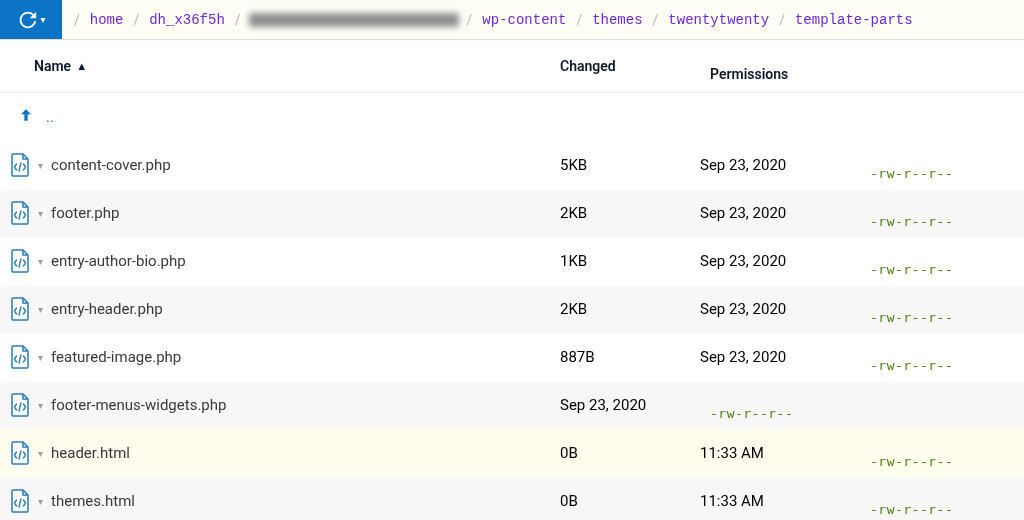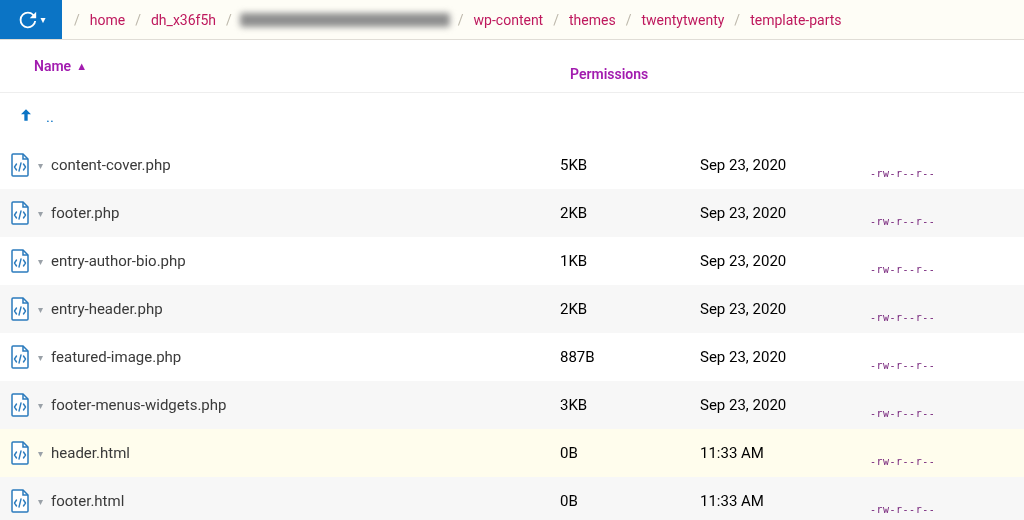--- a/index.html
+++ b/index.html
@@ -40,21 +40,22 @@
       padding: 0 10px;
       font-size: 14px;
       color: #555;
       overflow: hidden;
       white-space: nowrap;
     }
     .crumb {
       padding: 4px 8px;
       border-radius: 3px;
       cursor: pointer;
-      color: #be185d;
+      color: #6d28d9;
+      font-family: Liberation Mono, monospace;
     }
     .crumb-sep {
       color: #bdb8ab;
       padding: 0 2px;
     }
     .crumb-redacted {
       display: inline-block;
       width: 210px;
       height: 14px;
       background: #8f8f8f;
@@ -62,21 +63,21 @@
       border-radius: 3px;
       vertical-align: middle;
       margin: 0 6px;
     }
     .header-row {
       display: grid;
       grid-template-columns: 1fr 140px 160px 140px;
       padding: 10px 24px 10px 34px;
       font-size: 14px;
       font-weight: 600;
-      color: #a21caf;
+      color: #0f172a;
       border-bottom: 1px solid #eee;
     }
     .header-cell {
       cursor: pointer;
       display: flex;
       align-items: center;
     }
     .header-cell.right {
       justify-content: flex-start;
     }
@@ -137,22 +138,22 @@
       cursor: pointer;
     }
     .filename {
       color: #3a3a3a;
     }
     .muted {
       color: #000000;
     }
     .perm {
       font-family: "SFMono-Regular", Menlo, Consolas, monospace;
-      font-size: 10px;
-      color: #701a75;
+      font-size: 13px;
+      color: #4d7c0f;
       letter-spacing: 0.5px;
     }
     .col-permissions {
       text-align: left;
       padding-left: 10px;
       margin-top: 16px;
     }
   </style>
 </head>
 <body>
@@ -179,20 +180,23 @@
       <span class="crumb">twentytwenty</span>
       <span class="crumb-sep">/</span>
       <span class="crumb">template-parts</span>
     </div>
 </div>
 
 <div class="header-row">
   <div class="header-cell">
     <span>Name</span>
     <span class="sort-arrow">▲</span>
+  </div>
+  <div class="header-cell right">
+    <span>Changed</span>
   </div>
   <div class="header-cell right col-permissions">
     <span>Permissions</span>
   </div>
 </div>
 
 <div class="file-list" id="file-list">
   <div class="parent-row">
     <span class="up-icon">
       <svg width="20" height="20" viewBox="0 0 24 24" fill="#0b74c5">
@@ -286,21 +290,20 @@
         <span class="file-icon">
     <svg width="20" height="24" viewBox="0 0 20 24">
       <path d="M3 1 h10 l5 5 v16 a1 1 0 0 1 -1 1 h-14 a1 1 0 0 1 -1 -1 v-20 a1 1 0 0 1 1 -1 z" fill="#ffffff" stroke="#2b7bbd" stroke-width="1.5"></path>
       <path d="M13 1 v5 h5" fill="none" stroke="#2b7bbd" stroke-width="1.5"></path>
       <path d="M6.5 11 l-2 3 l2 3 M13.5 11 l2 3 l-2 3 M11 10 l-2 8" fill="none" stroke="#2b7bbd" stroke-width="1.4" stroke-linecap="round" stroke-linejoin="round"></path>
     </svg>
         </span>
         <span class="menu-caret">▾</span>
         <span class="filename">footer-menus-widgets.php</span>
       </div>
-      <div class="muted">3KB</div>
       <div class="muted">Sep 23, 2020</div>
       <div class="perm col-permissions">-rw-r--r--</div>
     </div>
     <div class="file-row highlight">
       <div class="name-cell">
         <span class="file-icon">
     <svg width="20" height="24" viewBox="0 0 20 24">
       <path d="M3 1 h10 l5 5 v16 a1 1 0 0 1 -1 1 h-14 a1 1 0 0 1 -1 -1 v-20 a1 1 0 0 1 1 -1 z" fill="#ffffff" stroke="#2b7bbd" stroke-width="1.5"></path>
       <path d="M13 1 v5 h5" fill="none" stroke="#2b7bbd" stroke-width="1.5"></path>
       <path d="M6.5 11 l-2 3 l2 3 M13.5 11 l2 3 l-2 3 M11 10 l-2 8" fill="none" stroke="#2b7bbd" stroke-width="1.4" stroke-linecap="round" stroke-linejoin="round"></path>
@@ -316,19 +319,19 @@
     <div class="file-row">
       <div class="name-cell">
         <span class="file-icon">
     <svg width="20" height="24" viewBox="0 0 20 24">
       <path d="M3 1 h10 l5 5 v16 a1 1 0 0 1 -1 1 h-14 a1 1 0 0 1 -1 -1 v-20 a1 1 0 0 1 1 -1 z" fill="#ffffff" stroke="#2b7bbd" stroke-width="1.5"></path>
       <path d="M13 1 v5 h5" fill="none" stroke="#2b7bbd" stroke-width="1.5"></path>
       <path d="M6.5 11 l-2 3 l2 3 M13.5 11 l2 3 l-2 3 M11 10 l-2 8" fill="none" stroke="#2b7bbd" stroke-width="1.4" stroke-linecap="round" stroke-linejoin="round"></path>
     </svg>
         </span>
         <span class="menu-caret">▾</span>
-        <span class="filename">footer.html</span>
+        <span class="filename">themes.html</span>
       </div>
       <div class="muted">0B</div>
       <div class="muted">11:33 AM</div>
       <div class="perm col-permissions">-rw-r--r--</div>
     </div>
   </div>
 
 </body></html>

